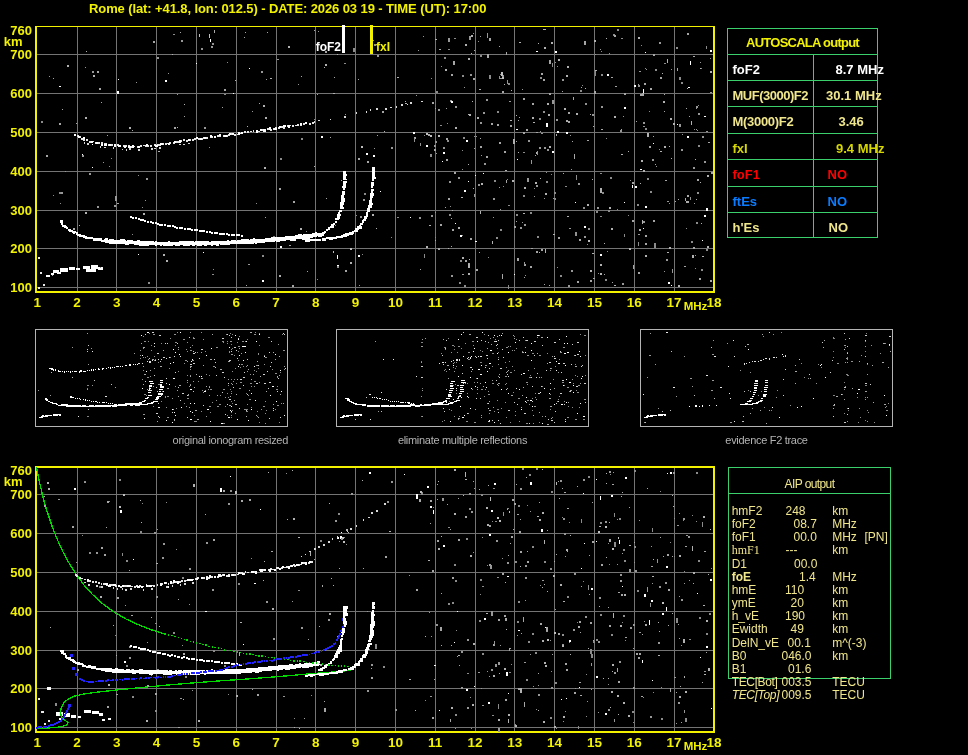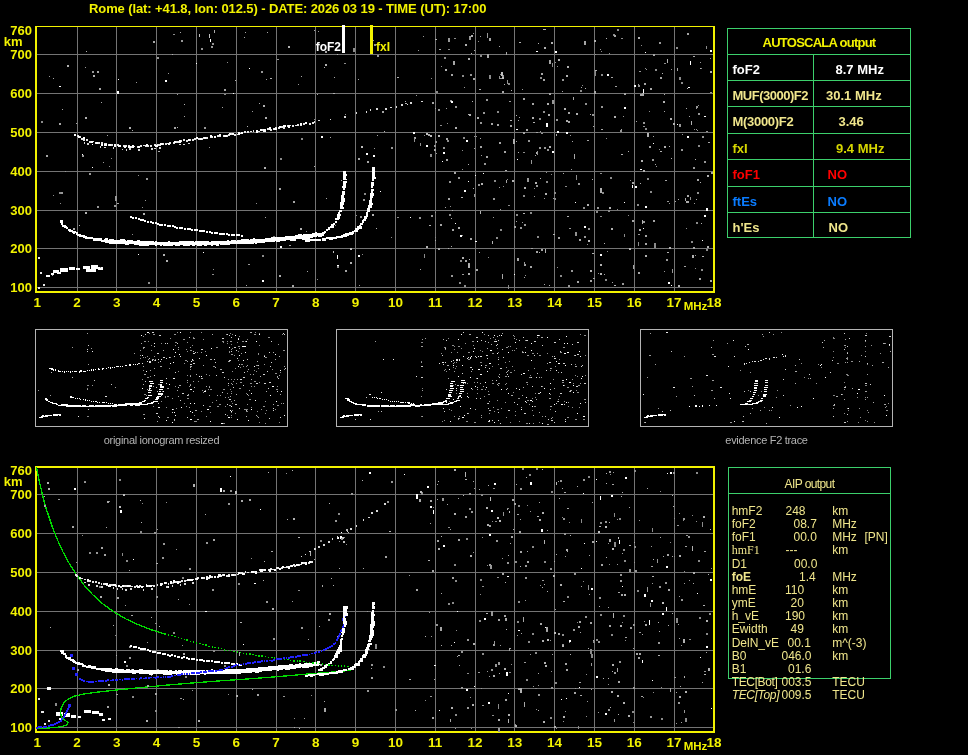--- a/index.html
+++ b/index.html
@@ -261,21 +261,21 @@
 <text x="554.6" y="746.5" text-anchor="middle" font-size="13.5px" font-weight="bold" fill="#f2f200">14</text>
 <text x="594.4" y="746.5" text-anchor="middle" font-size="13.5px" font-weight="bold" fill="#f2f200">15</text>
 <text x="634.2" y="746.5" text-anchor="middle" font-size="13.5px" font-weight="bold" fill="#f2f200">16</text>
 <text x="674.0" y="746.5" text-anchor="middle" font-size="13.5px" font-weight="bold" fill="#f2f200">17</text>
 <text x="695.5" y="750.0" text-anchor="middle" font-size="11.5px" font-weight="bold" fill="#f2f200">MHz</text>
 <text x="714" y="746.5" text-anchor="middle" font-size="13.5px" font-weight="bold" fill="#f2f200">18</text>
 <text x="341" y="50.5" text-anchor="end" font-size="12px" font-weight="bold" fill="#ffffff">foF2</text>
 <text x="376" y="51" text-anchor="start" font-size="12px" font-weight="bold" fill="#f2f200">fxI</text>
 </svg>
 <div style="position:absolute;left:89px;top:0.5px;color:#f2f200;font-size:13px;font-weight:bold;letter-spacing:-0.1px;white-space:nowrap">Rome (lat: +41.8, lon: 012.5) - DATE: 2026 03 19 - TIME (UT): 17:00</div>
-<div style="position:absolute;left:727px;top:28px;width:184px;height:210px;border:1px solid #3cd06c;font-size:13px;font-weight:bold;">
+<div style="position:absolute;left:727px;top:28px;width:151px;height:210px;border:1px solid #3cd06c;font-size:13px;font-weight:bold;">
 <div style="position:absolute;left:0;top:0;width:100%;height:24.5px;text-align:center;color:#f2f200;letter-spacing:-0.75px;"><span style="position:relative;top:6px">AUTOSCALA output</span></div>
 <div style="position:absolute;left:84.5px;top:24.5px;bottom:0;width:1px;background:#3cd06c"></div>
 <div style="position:absolute;left:0;top:24.5px;width:100%;height:26.45px;border-top:1px solid #3cd06c;color:#ffffff">
         <span style="position:absolute;left:4.5px;top:7px;white-space:nowrap">foF2</span>
         <span style="position:absolute;left:107.5px;top:7px;white-space:nowrap">8.7 MHz</span>
       </div>
 <div style="position:absolute;left:0;top:51.0px;width:100%;height:26.45px;border-top:1px solid #3cd06c;color:#f0e68c">
         <span style="position:absolute;left:4.5px;top:7px;letter-spacing:-0.5px;white-space:nowrap">MUF(3000)F2</span>
         <span style="position:absolute;left:98.0px;top:7px;white-space:nowrap">30.1 MHz</span>
       </div>
@@ -371,15 +371,16 @@
       <span style="position:absolute;left:731.7px;white-space:nowrap;letter-spacing:-0.35px;">TEC[Bot]</span>
       <span style="position:absolute;left:781.5px;white-space:nowrap">003.5</span>
       <span style="position:absolute;left:832.2px;white-space:nowrap">TECU</span>
     </div>
 <div style="position:absolute;left:0;top:688.2px;color:#f0e68c;font-size:12px;">
       <span style="position:absolute;left:731.7px;white-space:nowrap;letter-spacing:-0.35px;font-style:italic;">TEC[Top]</span>
       <span style="position:absolute;left:781.5px;white-space:nowrap">009.5</span>
       <span style="position:absolute;left:832.2px;white-space:nowrap">TECU</span>
     </div>
 
-<div style="position:absolute;left:35px;top:433.5px;width:253px;text-align:center;color:#b4b4b4;font-size:11px;letter-spacing:-0.3px;">original ionogram resized</div>
+<div style="position:absolute;left:35px;top:433.5px;width:253px;text-align:right;color:#b4b4b4;font-size:11px;letter-spacing:-0.3px;">original ionogram resized</div>
+<div style="position:absolute;left:336px;top:433.5px;width:253px;text-align:center;color:#b4b4b4;font-size:11px;letter-spacing:-0.3px;">eliminate multiple reflections</div>
 <div style="position:absolute;left:640px;top:433.5px;width:253px;text-align:center;color:#b4b4b4;font-size:11px;letter-spacing:-0.3px;">evidence F2 trace</div>
 
 </div>
 </body></html>

